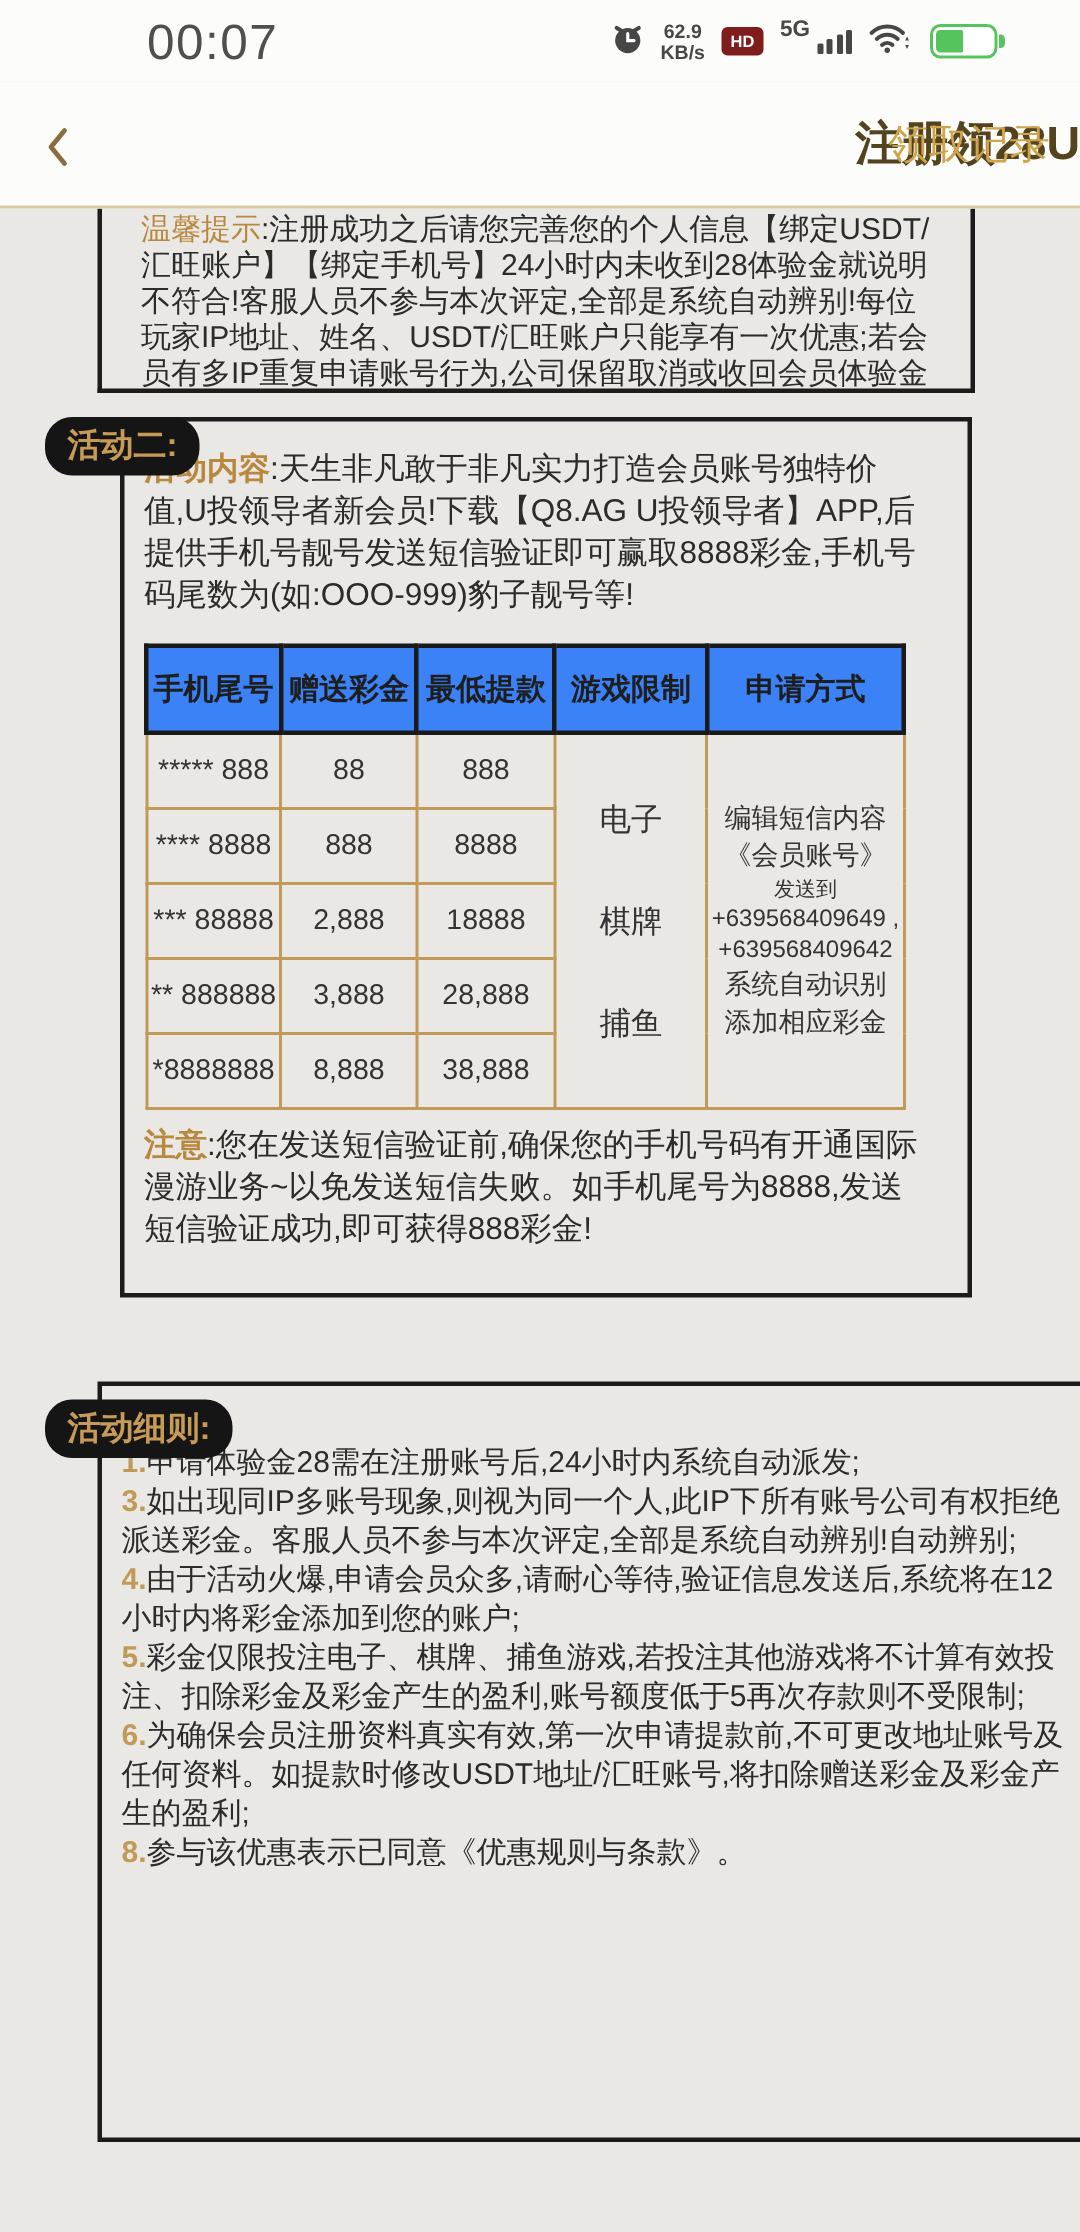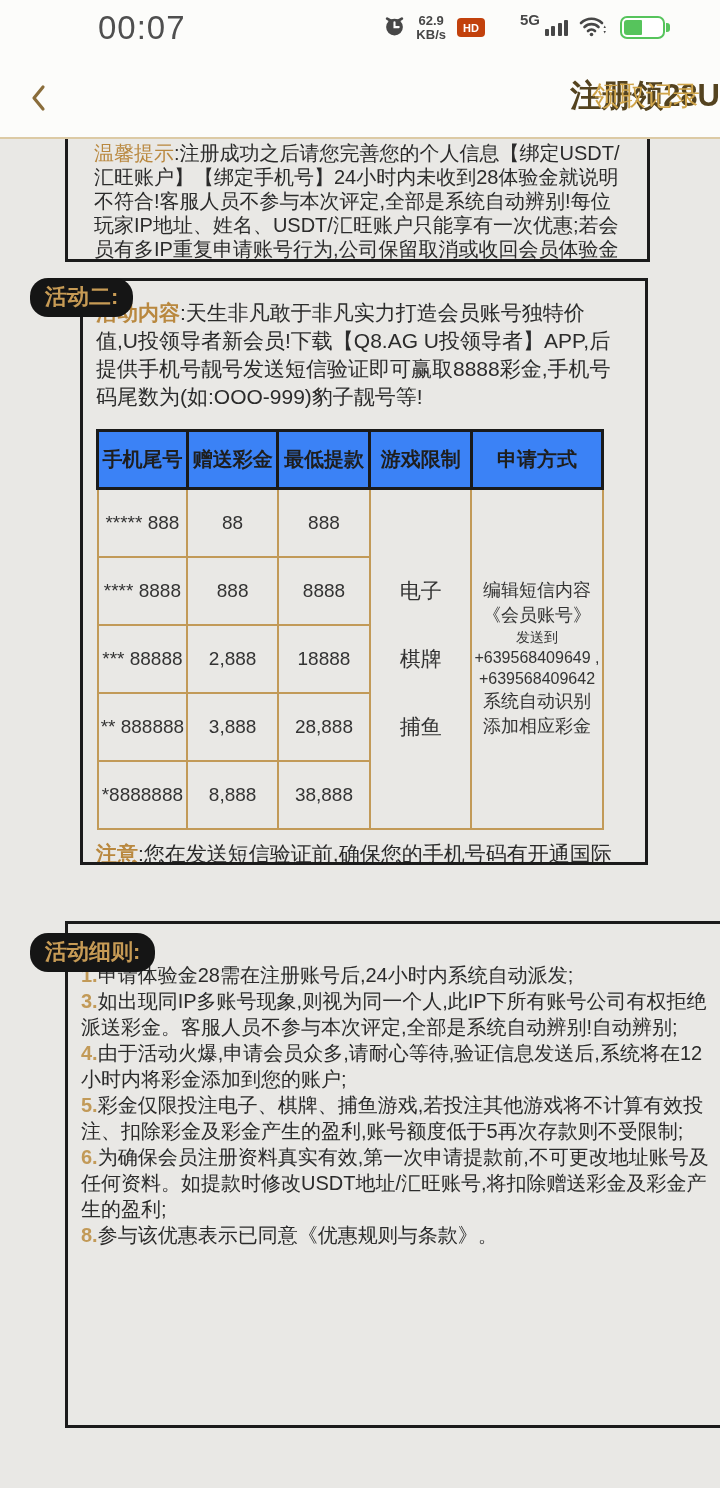--- a/index.html
+++ b/index.html
@@ -15,25 +15,25 @@
     height:55px; background:#fcfcfa;
     display:flex; align-items:center; justify-content:space-between;
     padding:0 55px 0 98px;
     gap:37px;
   }
   .time{ font-size:33px; color:#4f4f4f; letter-spacing:1px; }
   .status-icons{ display:flex; align-items:center; gap:11px; }
   .speed{ font-size:13px; font-weight:bold; color:#474747; line-height:1.05; text-align:center; }
   .speed div{ white-space:nowrap; }
   .hd-badge{
-    width:28px; height:19px; background:#c2410c; color:#fff;
+    width:28px; height:19px; background:#7f1d1d; color:#fff;
     border-radius:4px; font-size:11px; font-weight:bold;
     display:flex; align-items:center; justify-content:center;
   }
-  .sig{ display:flex; align-items:flex-end;margin-left:24px; }
+  .sig{ display:flex; align-items:flex-end; }
   .sig .g5{ font-size:15px; font-weight:bold; color:#474747; margin-right:2px; position:relative; top:-8px; }
   .bars{ display:flex; align-items:flex-end; }
   .bars span{ display:inline-block; width:4px; background:#474747; margin-left:2.5px; border-radius:1px; }
   .bars span:nth-child(1){height:7px;} .bars span:nth-child(2){height:10px;}
   .bars span:nth-child(3){height:13px;} .bars span:nth-child(4){height:16px;}
   .battery{ width:45px; height:23px; border:2.5px solid #56c45c; border-radius:7px; position:relative; background:#fff; }
   .battery .fill{ position:absolute; left:2px; top:2px; bottom:2px; width:18px; background:#56c45c; border-radius:3px 1px 1px 3px; }
   .battery::after{ content:''; position:absolute; right:-7px; top:5px; width:4px; height:9px; background:#56c45c; border-radius:0 3px 3px 0; }
   
   .header{
@@ -67,21 +67,21 @@
   .box2 .inner{ padding:18px 28px 0 13px; }
   .para{ font-size:21px; line-height:28px; color:#2b2b2b; }
   
   table{ border-collapse:collapse; margin-top:18px; width:508px; }
   thead th{
     background:#3b82f6; border:3px solid #1a1a1a;
     height:58px; font-size:20px; font-weight:bold; color:#1e1e1e;
     text-align:center;
   }
   tbody td{
-    border:2px solid #c29a58; height:68px;
+    border:2px solid #c29a58; height:50px;
     text-align:center; font-size:19px; color:#333;
   }
   td.games-cell{ font-size:21px; }
   .games-wrap{ display:flex; flex-direction:column; gap:40px; align-items:center; }
   td.apply-cell{ font-size:18px; line-height:25px; padding:0 2px; }
   .apply-line-sm{ font-size:14px; line-height:19px; }
   .apply-line-md{ font-size:16px; line-height:21px; white-space:nowrap; }
   .note-para{ margin-top:10px; }
   
   .section-rules{ margin-top:56px; }

